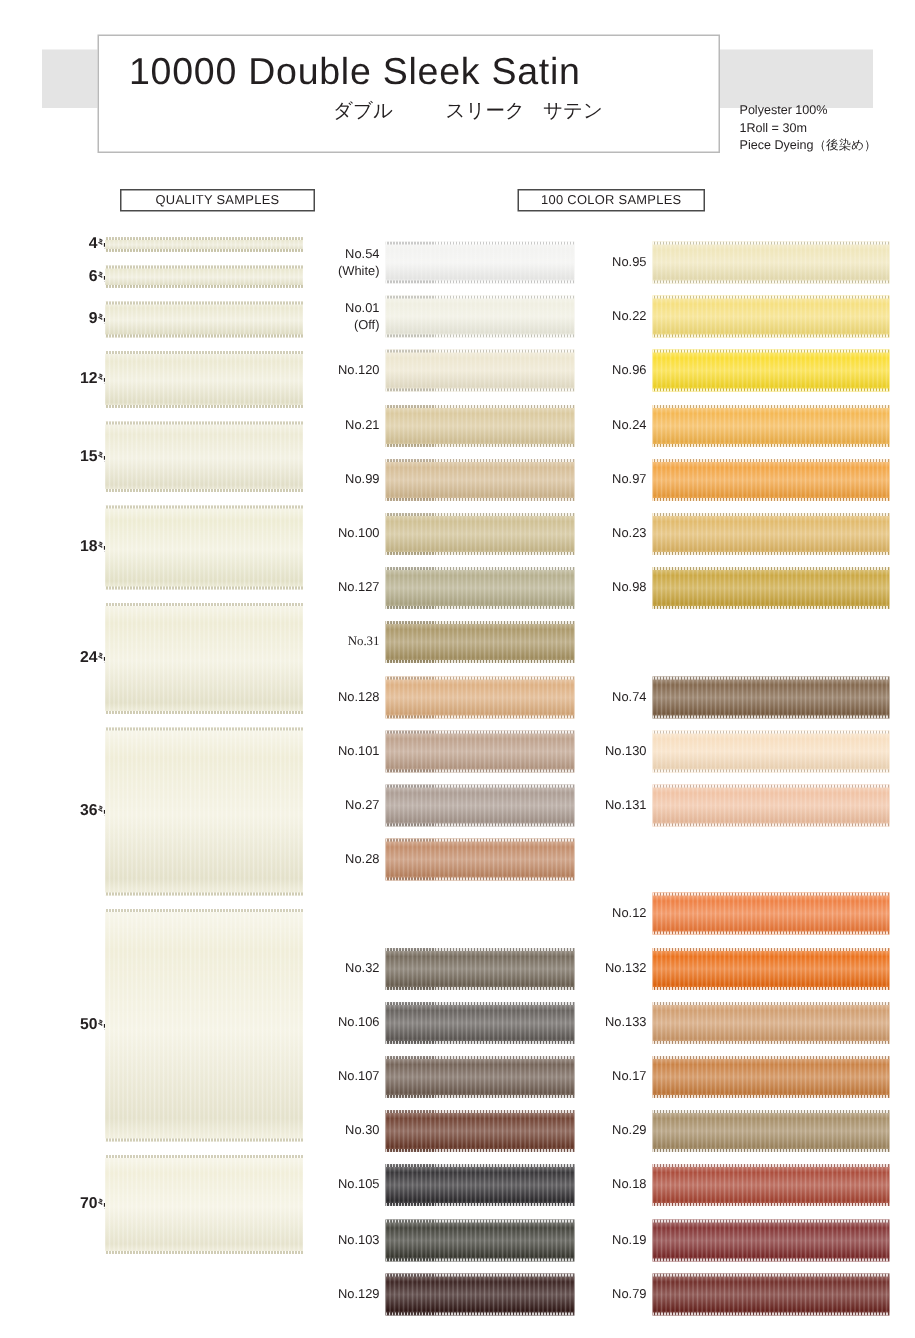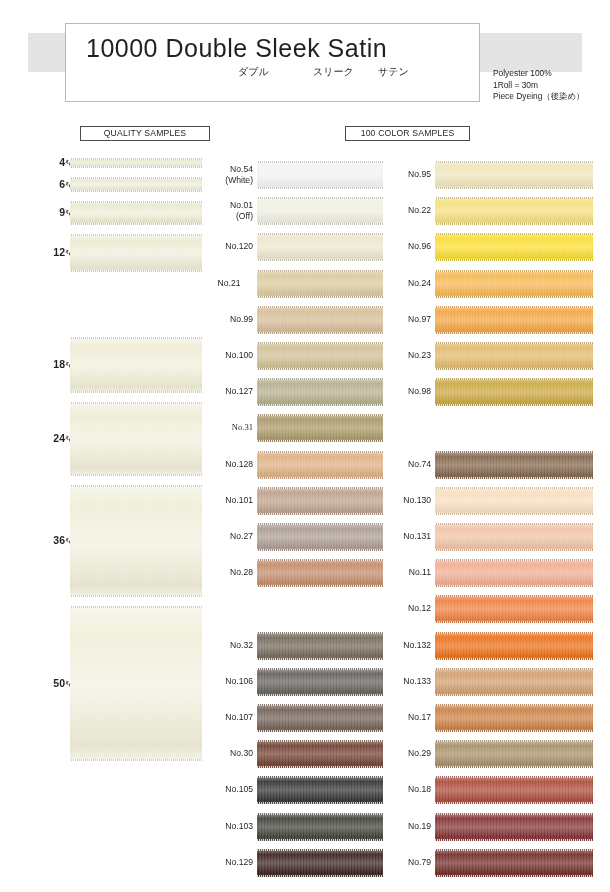--- a/index.html
+++ b/index.html
@@ -18,22 +18,22 @@
   .title-box{
     position:absolute;left:65px;top:23px;width:415px;height:79px;
     background:#ffffff;border:1px solid #b9b9b9;box-sizing:border-box;
   }
   .title-main{
     position:absolute;left:20px;top:10px;
     font-size:25px;letter-spacing:0.5px;color:#231f20;font-weight:400;
     white-space:nowrap;
   }
   .title-ruby{
-    position:absolute;left:20px;top:41px;width:380px;height:14px;
-    font-size:10px;color:#231f20;font-family:Liberation Mono, monospace;
+    position:absolute;left:4px;top:41px;width:380px;height:14px;
+    font-size:13px;color:#231f20;font-family:Liberation Mono, monospace;
   }
   .title-ruby span{position:absolute;top:0;white-space:nowrap;}
   .ruby-1{left:152px;}
   .ruby-2{left:227px;}
   .ruby-3{left:292px;}
 
   .spec{
     position:absolute;left:493px;top:68px;
     font-size:8.4px;line-height:11.6px;color:#231f20;white-space:nowrap;
   }
@@ -181,20 +181,28 @@
         </div>
       </div>
       <div class="qrow" style="top: 76px; height: 38px;">
         <div class="qlabel" style="top: 12px;">12<span class="unit">㍉</span></div>
         <div class="qribbon" style="height: 38px; background: rgb(234, 231, 205);">
           <div class="face"></div>
           <div class="edge-t"></div>
           <div class="edge-b"></div>
         </div>
       </div>
+      <div class="qrow" style="top: 123px; height: 47px;">
+        <div class="qlabel" style="top: 16.5px;">15<span class="unit">㍉</span></div>
+        <div class="qribbon" style="height: 47px; background: rgb(235, 232, 208);">
+          <div class="face"></div>
+          <div class="edge-t"></div>
+          <div class="edge-b"></div>
+        </div>
+      </div>
       <div class="qrow" style="top: 179px; height: 56px;">
         <div class="qlabel" style="top: 21px;">18<span class="unit">㍉</span></div>
         <div class="qribbon" style="height: 56px; background: rgb(236, 234, 207);">
           <div class="face"></div>
           <div class="edge-t"></div>
           <div class="edge-b"></div>
         </div>
       </div>
       <div class="qrow" style="top: 244px; height: 74px;">
         <div class="qlabel" style="top: 30px;">24<span class="unit">㍉</span></div>
@@ -208,20 +216,28 @@
         <div class="qlabel" style="top: 49px;">36<span class="unit">㍉</span></div>
         <div class="qribbon" style="height: 112px; background: rgb(238, 235, 211);">
           <div class="face"></div>
           <div class="edge-t"></div>
           <div class="edge-b"></div>
         </div>
       </div>
       <div class="qrow" style="top: 448px; height: 155px;">
         <div class="qlabel" style="top: 70.5px;">50<span class="unit">㍉</span></div>
         <div class="qribbon" style="height: 155px; background: rgb(239, 236, 213);">
+          <div class="face"></div>
+          <div class="edge-t"></div>
+          <div class="edge-b"></div>
+        </div>
+      </div>
+      <div class="qrow" style="top: 612px; height: 66px;">
+        <div class="qlabel" style="top: 26px;">70<span class="unit">㍉</span></div>
+        <div class="qribbon" style="height: 66px; background: rgb(240, 237, 214);">
           <div class="face"></div>
           <div class="edge-t"></div>
           <div class="edge-b"></div>
         </div>
       </div>
     </div>
   <div class="col" id="col-mid">
       <div class="srow" style="top: 0px; width: 100%;">
         <div class="slabel" style="top: 6px;">
           <div>No.54</div>
@@ -246,21 +262,21 @@
       </div>
       <div class="srow" style="top: 72.4px; width: 100%;">
         <div class="slabel" style="top: 11px;">No.120</div>
         <div class="sw" style="background: rgb(236, 229, 205);">
           <div class="sheen"></div>
           <div class="edge-t"></div>
           <div class="edge-b"></div>
         </div>
       </div>
       <div class="srow" style="top: 108.6px; width: 100%;">
-        <div class="slabel" style="top: 11px; text-align: center;">No.21</div>
+        <div class="slabel" style="top: 11px;">No.21</div>
         <div class="sw" style="background: rgb(217, 199, 154);">
           <div class="sheen"></div>
           <div class="edge-t"></div>
           <div class="edge-b"></div>
         </div>
       </div>
       <div class="srow" style="top: 144.8px; width: 100%;">
         <div class="slabel" style="top: 11px;">No.99</div>
         <div class="sw" style="background: rgb(212, 186, 145);">
           <div class="sheen"></div>
@@ -455,28 +471,20 @@
         </div>
       </div>
       <div class="srow" style="top: 362px; width: 100%;">
         <div class="slabel" style="top: 11px;">No.131</div>
         <div class="sw" style="background: rgb(240, 192, 160);">
           <div class="sheen"></div>
           <div class="edge-t"></div>
           <div class="edge-b"></div>
         </div>
       </div>
-      <div class="srow" style="top: 398.2px; width: 100%;">
-        <div class="slabel" style="top: 11px;">No.11</div>
-        <div class="sw" style="background: rgb(240, 169, 140);">
-          <div class="sheen"></div>
-          <div class="edge-t"></div>
-          <div class="edge-b"></div>
-        </div>
-      </div>
       <div class="srow" style="top: 434.4px; width: 100%;">
         <div class="slabel" style="top: 11px;">No.12</div>
         <div class="sw" style="background: rgb(238, 122, 58);">
           <div class="sheen"></div>
           <div class="edge-t"></div>
           <div class="edge-b"></div>
         </div>
       </div>
       <div class="srow" style="top: 470.6px; width: 100%;">
         <div class="slabel" style="top: 11px;">No.132</div>

